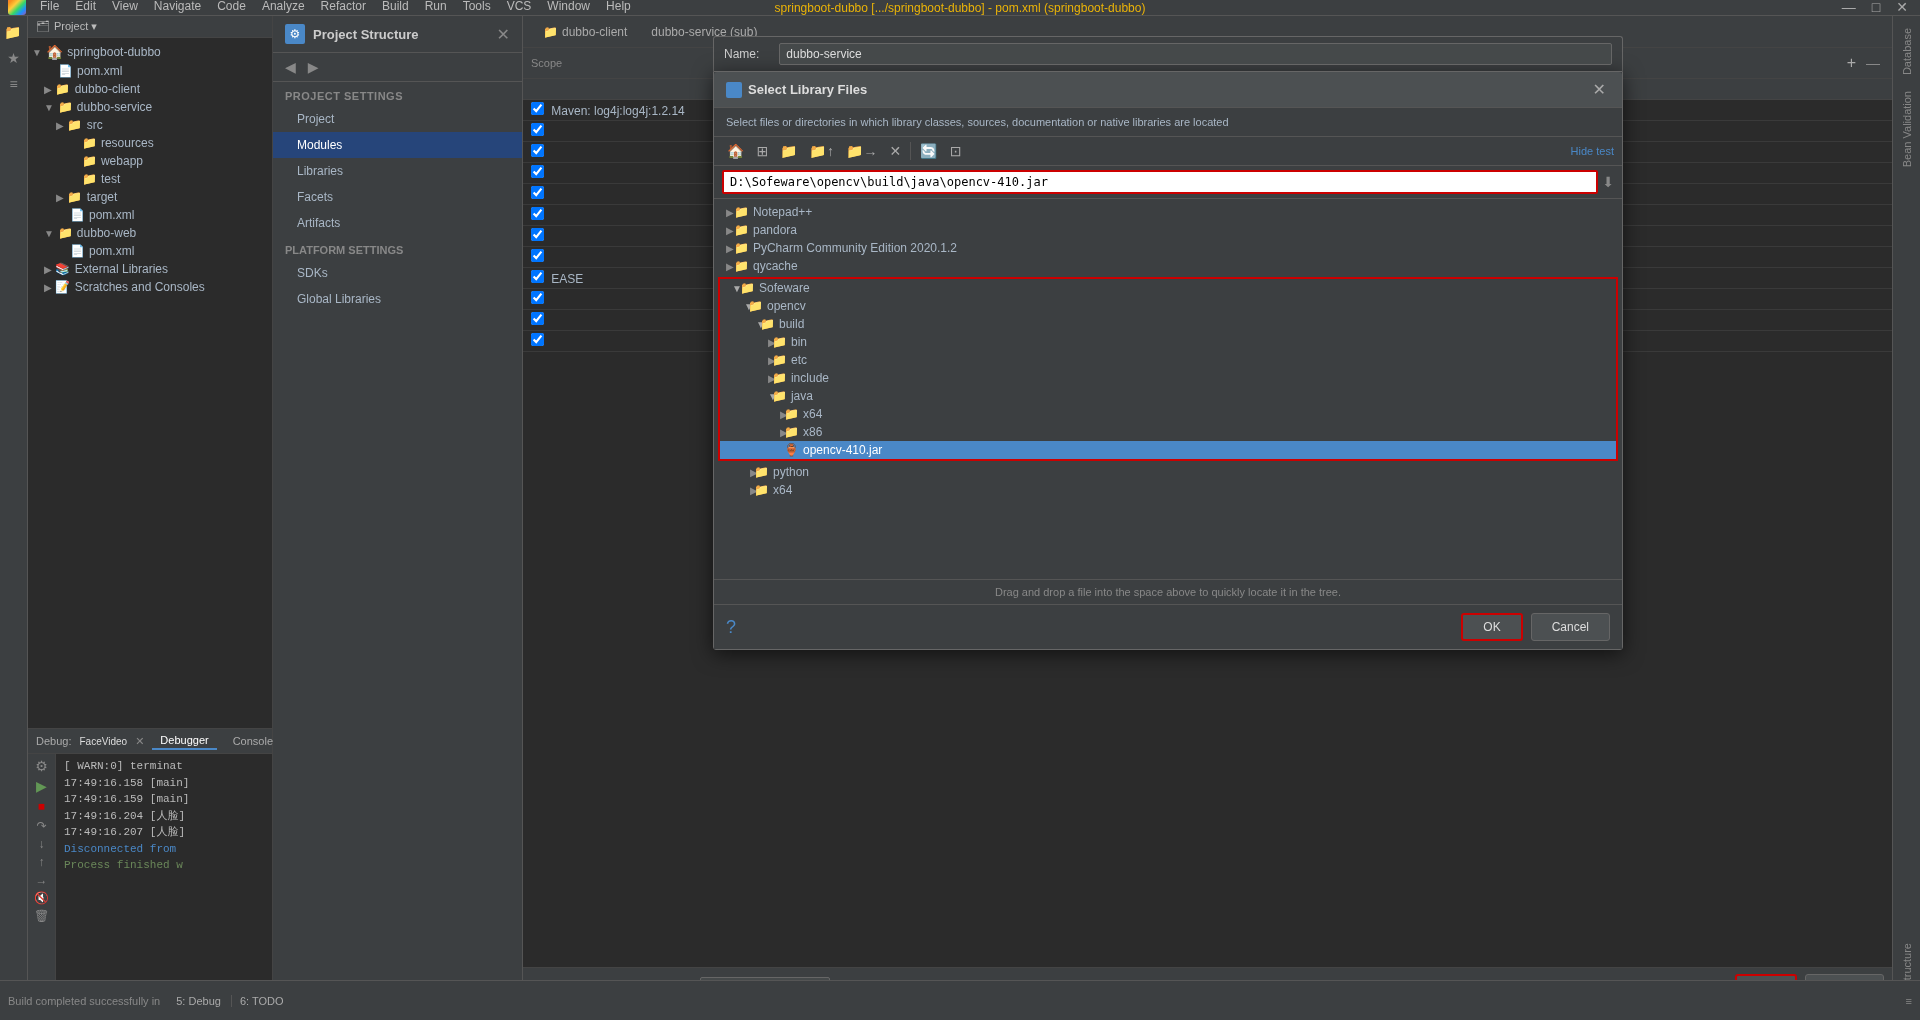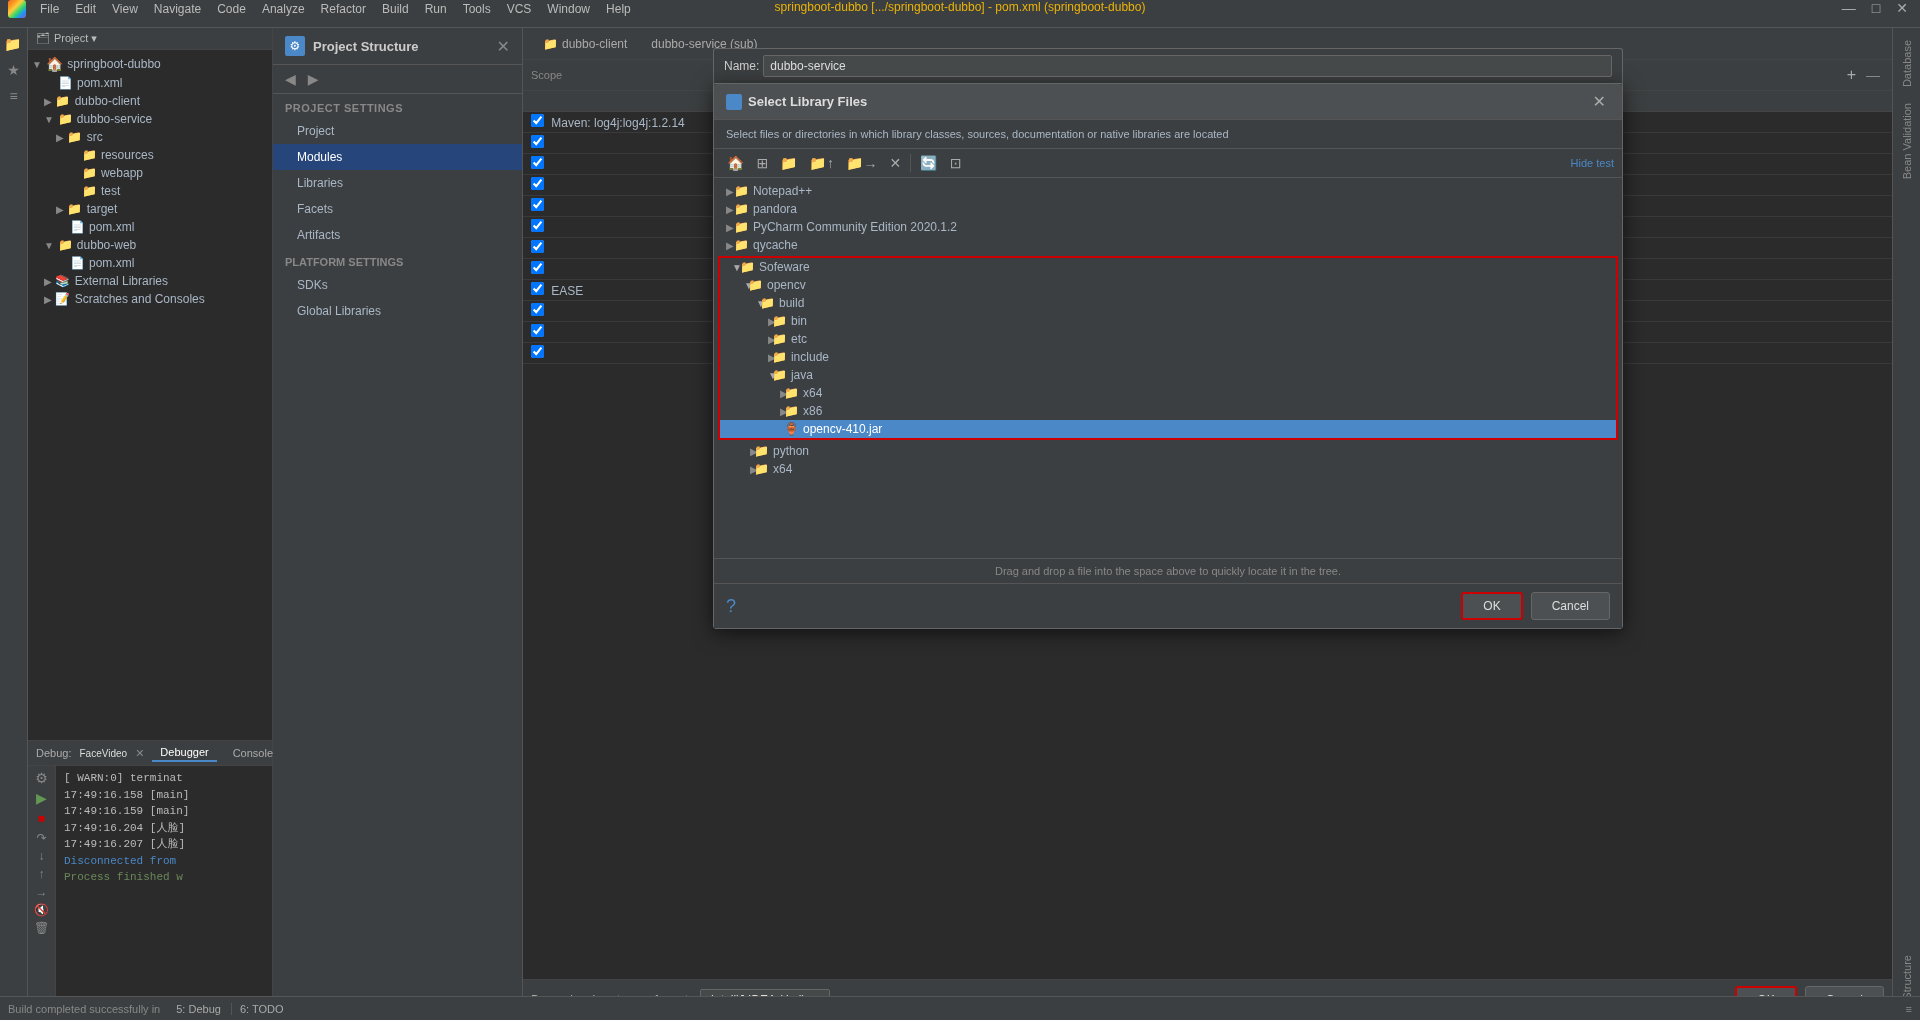--- a/index.html
+++ b/index.html
@@ -10,23 +10,23 @@
       color: #a9b7c6;
       width: 1920px;
       height: 1020px;
       overflow: hidden;
       position: relative;
     }
 
     
     .menubar {
       background: #3c3f41;
-      height: 28px;
-      display: flex;
-      align-items: flex-start;
+      height: 16px;
+      display: flex;
+      align-items: flex-end;
       padding: 0 8px;
       border-bottom: 1px solid #555;
       position: relative;
       z-index: 10;
     }
     .menubar-item {
       padding: 2px 8px;
       color: #bbb;
       cursor: pointer;
       font-size: 12px;
@@ -424,21 +424,21 @@
       padding: 8px 4px;
       cursor: pointer;
     }
 
     
     .statusbar {
       position: absolute;
       bottom: 0;
       left: 0;
       right: 0;
-      height: 24px;
+      height: 40px;
       background: #3c3f41;
       border-top: 1px solid #555;
       display: flex;
       align-items: center;
       padding: 0 8px;
       font-size: 11px;
       color: #888;
       z-index: 5;
     }
     .status-debug-tabs {
@@ -495,21 +495,21 @@
       width: 910px;
       z-index: 200;
     }
     .floating-name-bar {
       background: #3c3f41;
       border: 1px solid #666;
       border-bottom: none;
       padding: 6px 10px;
       display: flex;
       align-items: center;
-      gap: 4px;
+      gap: 20px;
       border-radius: 3px 3px 0 0;
     }
     .floating-dialog {
       background: #3c3f41;
       border: 1px solid #666;
       border-radius: 0 0 3px 3px;
       display: flex;
       flex-direction: column;
       box-shadow: 0 4px 20px rgba(0,0,0,0.6);
     }
@@ -821,20 +821,24 @@
           <span class="dialog-toolbar-btn">📁</span>
           <span class="dialog-toolbar-btn">📁↑</span>
           <span class="dialog-toolbar-btn">📁→</span>
           <span class="dialog-toolbar-btn">✕</span>
           <div class="dialog-toolbar-sep"></div>
           <span class="dialog-toolbar-btn">🔄</span>
           <span class="dialog-toolbar-btn">⊡</span>
           <span class="hide-path-btn">Hide test</span>
         </div>
 
+        <div class="path-field-row">
+          <input class="path-field" value="D:\Sofeware\opencv\build\java\opencv-410.jar" style="width: 660px;">
+          <span class="path-download-btn">⬇</span>
+        </div>
 
         <div style="position:relative;">
           <div class="file-tree" style="height:380px;">
 
             <div class="ft-item">
               <span style="padding-left:8px;" class="ft-chevron">▶</span>
               <span class="folder-icon">📁</span>
               <span>Notepad++</span>
             </div>
             <div class="ft-item">

